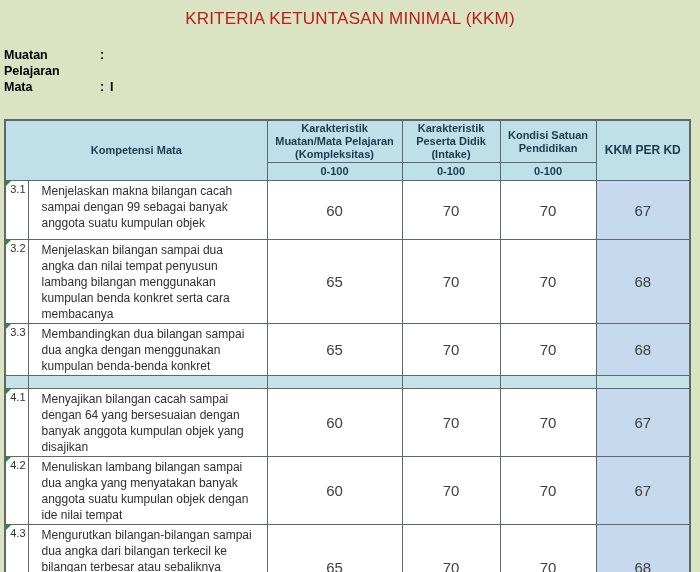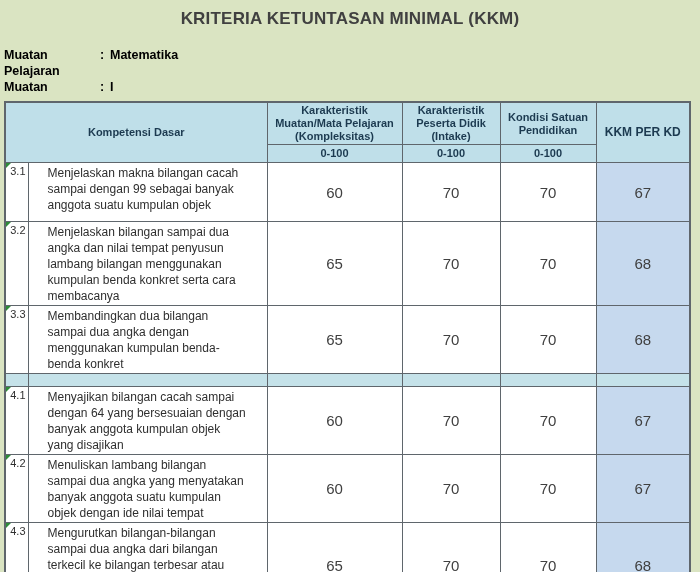--- a/index.html
+++ b/index.html
@@ -17,27 +17,27 @@
   html,body{width:700px;height:572px;}
   body{
     background:var(--page-bg);
     font-family:"Liberation Sans", sans-serif;
     color:#000;
     overflow:hidden;
   }
   .page-title{
     text-align:center;
     font-size:17px;
-    font-weight:bold;
+    font-weight:normal;
     letter-spacing:.2px;
     padding-top:9px;
-    color:#404040;
+    color:#b91c1c;
   }
   .meta{
-    margin:18px 0 6px 4px;
+    margin:18px 0 24px 4px;
   }
   .meta-line{
     display:flex;
     font-size:12.5px;
     font-weight:bold;
     line-height:16px;
   }
   .meta-label{width:96px;}
   .meta-colon{width:10px;}
   table{
@@ -67,21 +67,21 @@
     vertical-align:middle;
     line-height:13px;
     padding:1px 2px;
   }
   thead tr.hdr-main{height:40px;}
   thead tr.hdr-sub{height:18px;}
   th.kkm-hdr{font-size:12px;margin-top:24px;}
   tbody td{
     font-size:12px;
     color:var(--body-text);
-    padding:1px 19px;
+    padding:1px 13px;
   }
   td.kd-num{
     position:relative;
     font-size:11px;
     text-align:right;
     vertical-align:top;
     padding:2px 2px 15px 0;
   }
   td.kd-num .tri{
     position:absolute;top:0;left:0;
@@ -128,41 +128,40 @@
 </style>
 </head>
 <body>
 
 <div class="page-title">KRITERIA KETUNTASAN MINIMAL (KKM)</div>
 
 <div class="meta">
   <div class="meta-line">
     <span class="meta-label">Muatan Pelajaran</span>
     <span class="meta-colon">:</span>
-    <span class="meta-value">Matematika</span>
   </div>
   <div class="meta-line">
-    <span class="meta-label">Muatan</span>
+    <span class="meta-label">Mata</span>
     <span class="meta-colon">:</span>
     <span class="meta-value">I</span>
   </div>
 </div>
 
 <table id="kkm-table">
   <colgroup>
     <col class="c-num">
       <col class="c-kd">
       <col class="c-komp">
     <col class="c-intake">
       <col class="c-kondisi">
       <col class="c-kkm">
   </colgroup>
   <thead>
     <tr class="hdr-main">
-      <th colspan="2" rowspan="2">Kompetensi Dasar</th>
+      <th colspan="2" rowspan="2">Kompetensi Mata</th>
       <th>Karakteristik Muatan/Mata Pelajaran (Kompleksitas)</th>
       <th>Karakteristik Peserta Didik (Intake)</th>
       <th>Kondisi Satuan Pendidikan</th>
       <th rowspan="2" class="kkm-hdr">KKM PER KD</th>
     </tr>
     <tr class="hdr-sub">
       <th>0-100</th>
       <th>0-100</th>
       <th>0-100</th>
     </tr>

